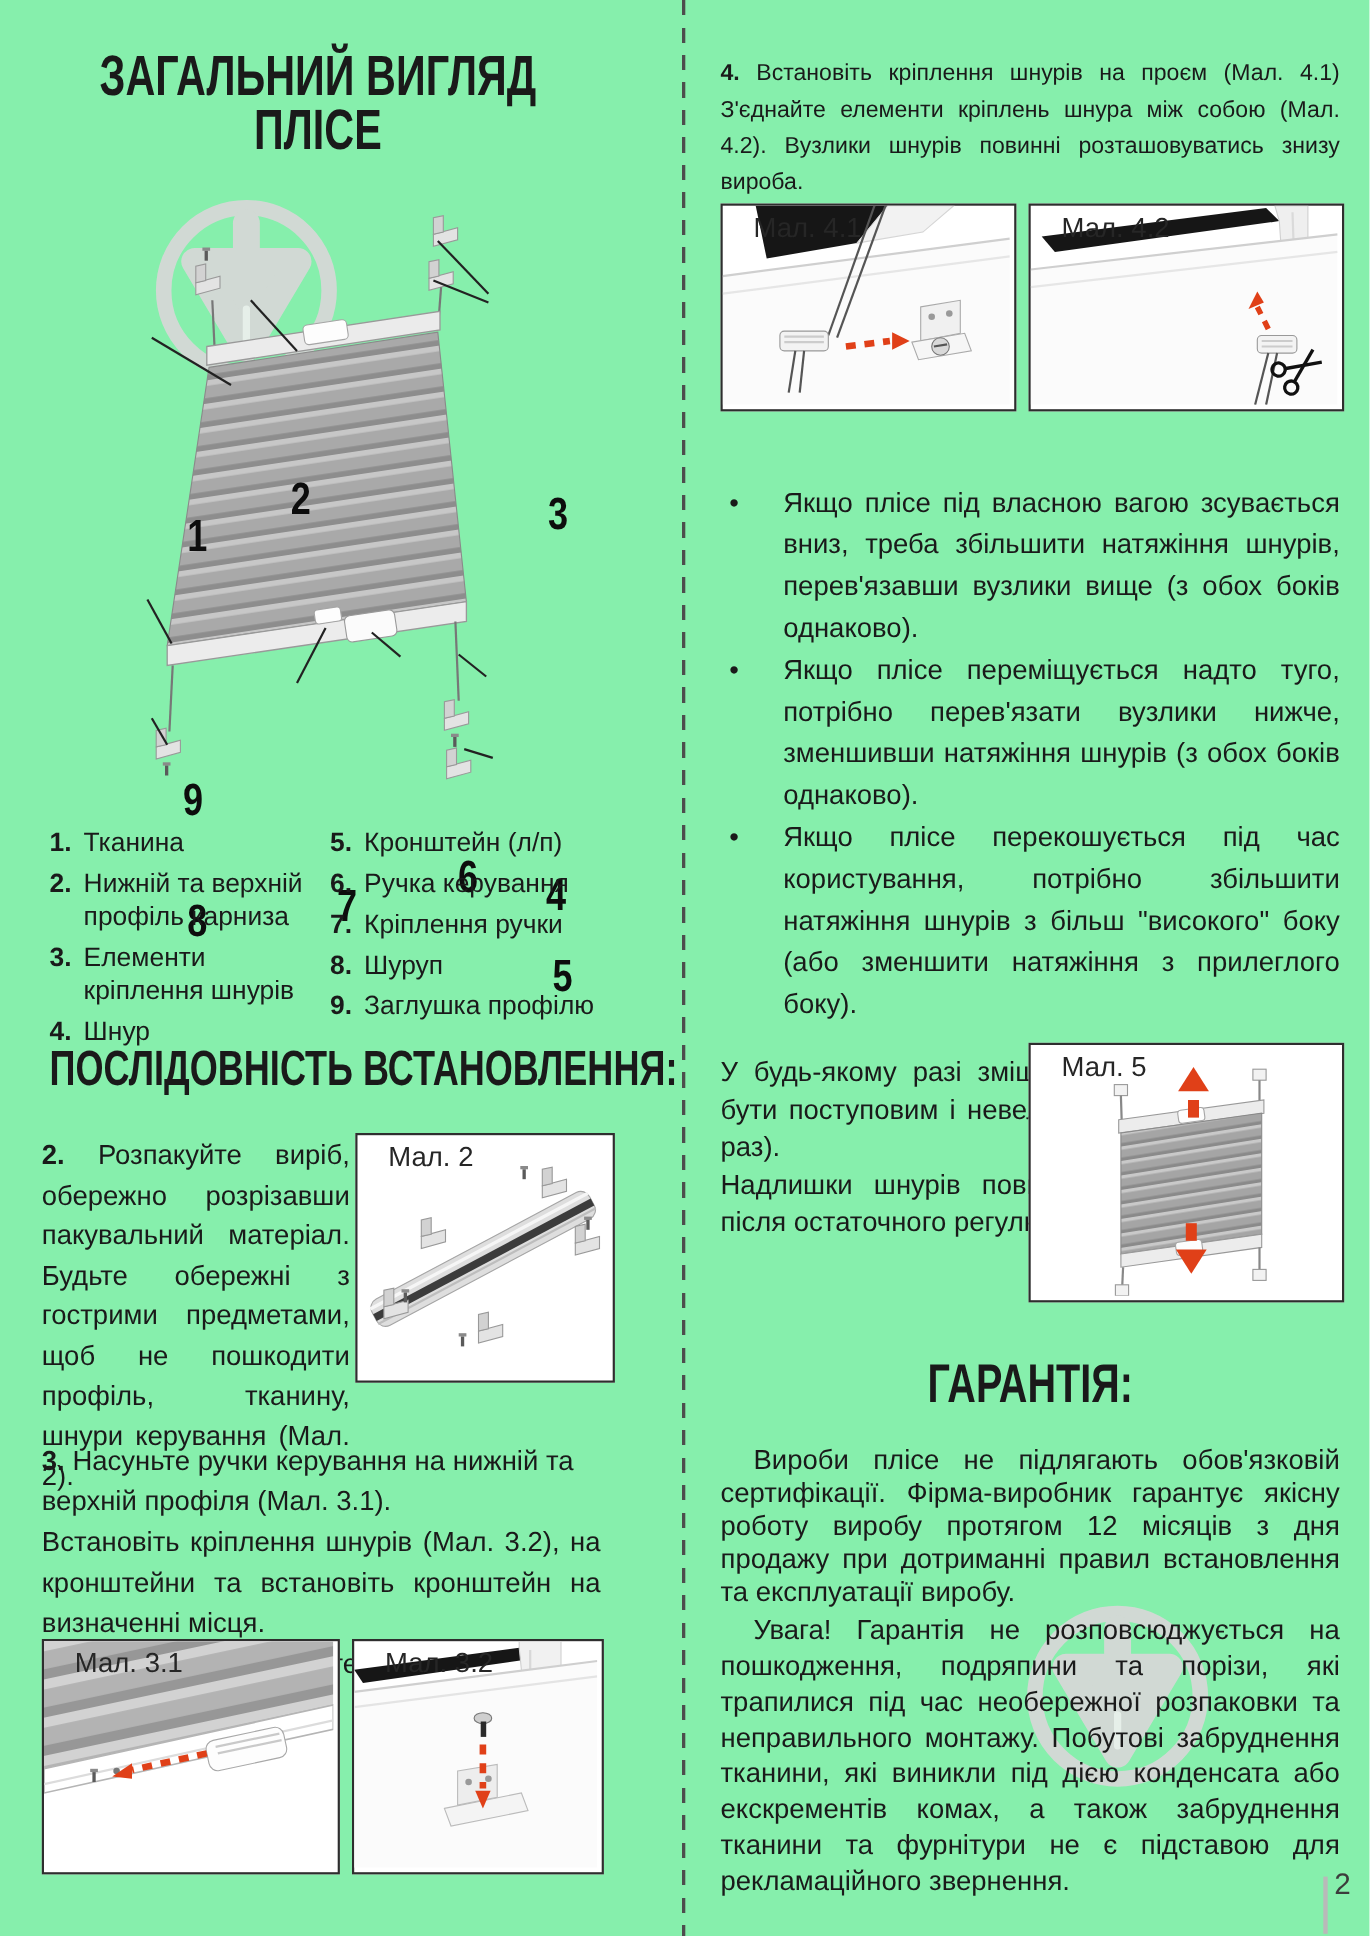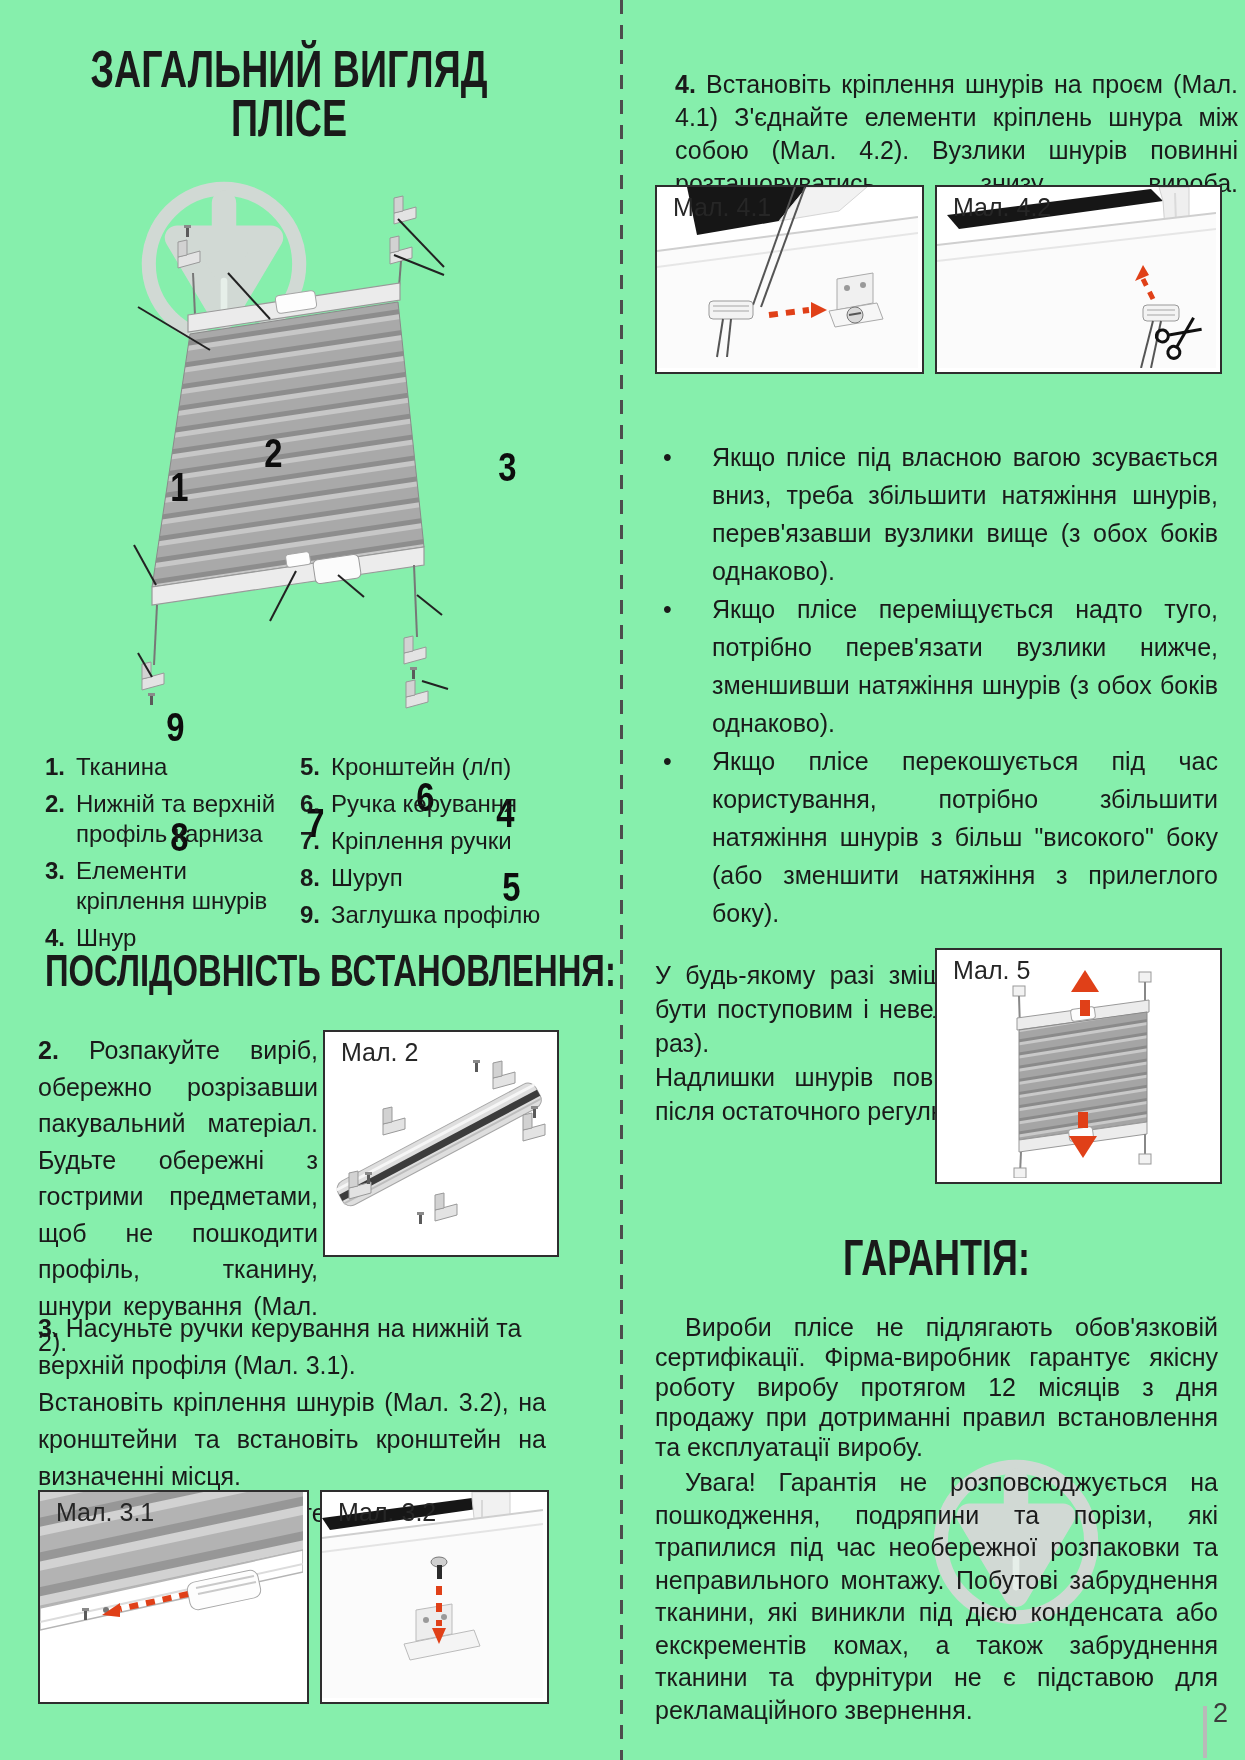--- a/index.html
+++ b/index.html
@@ -35,37 +35,37 @@
   .legend-col{display:flex;flex-direction:column;gap:7px;}
   .legend-col.l{width:255px;}.legend-col.r{width:245px;}
   .legend-item{display:flex;font-size:24px;line-height:30px;}
   .legend-num{flex:0 0 31px;font-weight:bold;}
   .sec-header{left:45px;top:948px;width:500px;z-index:2;}
   .sec-header .cond-l{font-size:41px;font-weight:bold;white-space:nowrap;}
   .step2{left:38px;top:1032px;width:280px;font-size:25px;line-height:36.5px;z-index:2;}
   .step3{left:38px;top:1310px;width:508px;font-size:25px;line-height:37px;z-index:2;}
   .stepnum{font-weight:bold;}
   
-  .step4{left:655px;top:68px;width:563px;font-size:25px;line-height:33px;
-         text-align:justify;text-align-last:justify;z-index:2;margin-left:20px;}
+  .step4{left:655px;top:50px;width:563px;font-size:21px;line-height:33px;
+         text-align:justify;text-align-last:justify;z-index:2;}
   .bullets{left:655px;top:438px;width:563px;z-index:2;}
   .bullet-item{position:relative;padding-left:57px;font-size:25px;line-height:38px;
                text-align:justify;margin-bottom:0;}
   .bullet-dot{position:absolute;left:8px;top:0;font-size:25px;}
   .notes{left:655px;top:958px;width:563px;font-size:25px;line-height:34px;z-index:1;}
   .step5{left:655px;top:1018px;width:270px;font-size:25px;line-height:37px;z-index:2;}
   .warranty-h{left:655px;top:1232px;width:563px;text-align:center;z-index:2;}
   .warranty-h .cond-c{font-size:45px;font-weight:bold;}
   .wp1{left:655px;top:1312px;width:563px;font-size:25px;line-height:30px;
        text-align:justify;text-indent:30px;z-index:2;}
   .wp2{left:655px;top:1466px;width:563px;font-size:25px;line-height:32.5px;
        text-align:justify;text-indent:30px;z-index:2;}
   
   .fig{position:absolute;border:2px solid #2e2e2e;background:#fff;z-index:2;}
-  .fig-cap{position:absolute;left:16px;top:6px;font-size:25px;color:#262626;z-index:3;}
+  .fig-cap{position:absolute;left:28px;top:6px;font-size:25px;color:#262626;z-index:3;}
   .fig2{left:323px;top:1030px;width:232px;height:223px;}
   .fig31{left:38px;top:1490px;width:267px;height:210px;}
   .fig32{left:320px;top:1490px;width:225px;height:210px;text-align:right;}
   .fig41{left:655px;top:185px;width:265px;height:185px;}
   .fig42{left:935px;top:185px;width:283px;height:185px;text-align:right;}
   .fig5{left:935px;top:948px;width:283px;height:232px;}
   .fig svg{position:absolute;left:0;top:0;}
 </style>
 </head>
 <body>

